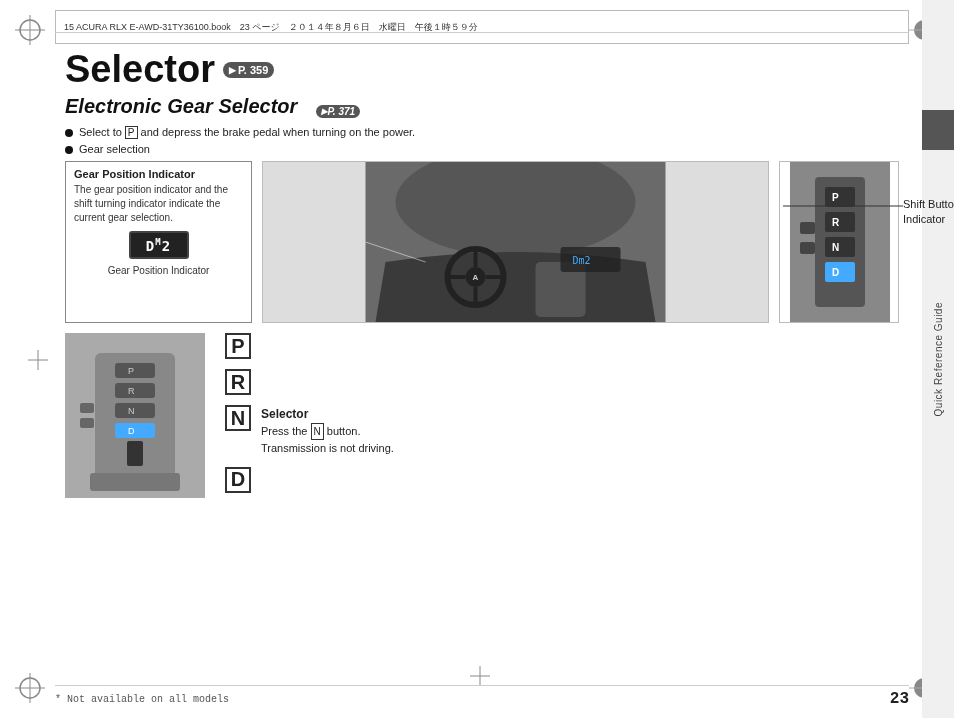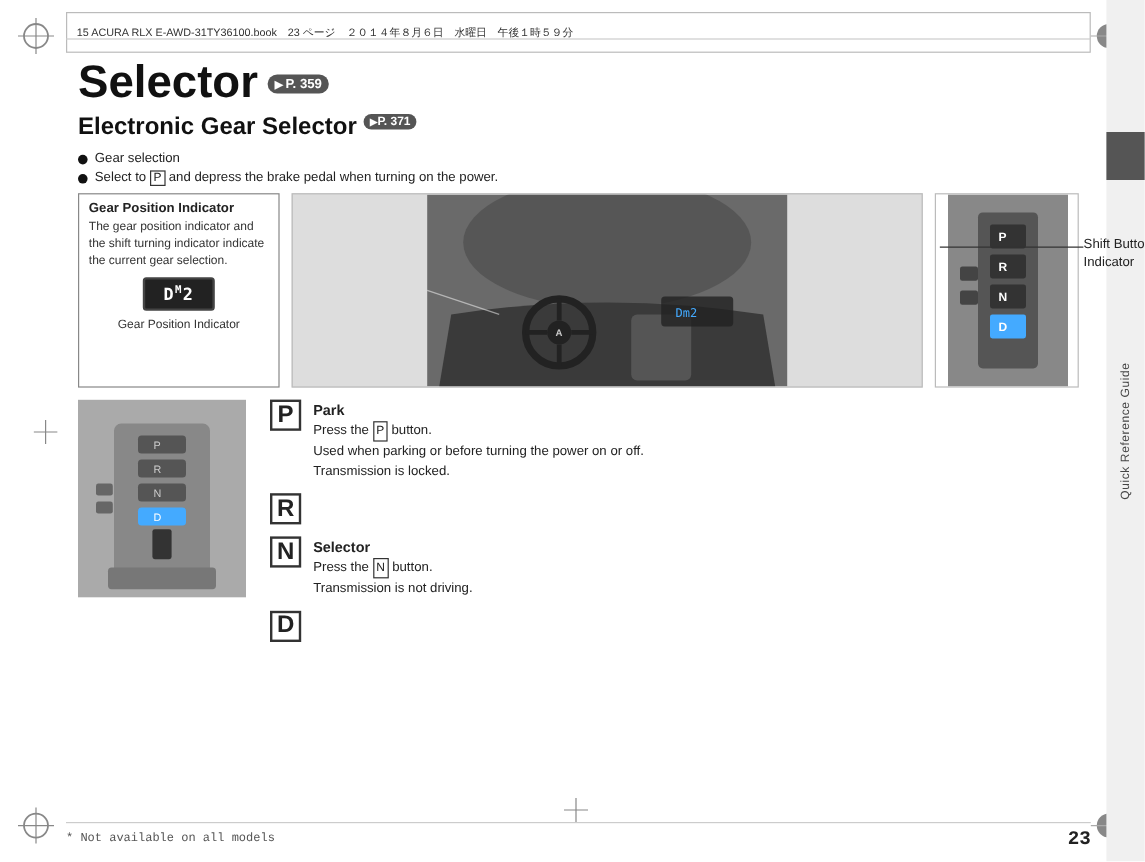--- a/index.html
+++ b/index.html
@@ -100,23 +100,24 @@
       padding: 2px 6px;
       border-radius: 10px;
     }
 
     
     .section-title {
       font-size: 20px;
       font-weight: bold;
       color: #111;
       display: flex;
-      align-items: flex-start;
-      gap: 6px;
+      align-items: flex-end;
+      gap: 19px;
       margin-bottom: 8px;
+      font-style: italic;
     }
     .section-ref {
       display: inline-flex;
       align-items: center;
       justify-content: center;
       background: #555;
       color: #fff;
       font-size: 10px;
       font-weight: bold;
       padding: 1px 5px;
@@ -152,21 +153,21 @@
       display: flex;
       gap: 10px;
       margin-top: 6px;
       margin-bottom: 10px;
     }
 
     
     .gear-callout {
       border: 1px solid #888;
       padding: 6px 8px;
-      width: 168px;
+      width: 187px;
       flex-shrink: 0;
       font-size: 10px;
       color: #222;
       position: relative;
     }
     .gear-callout-title {
       font-weight: bold;
       font-size: 11px;
       margin-bottom: 3px;
     }
@@ -343,26 +344,26 @@
   <div class="section-title">
     <span>Electronic Gear Selector</span>
     <span class="section-ref">
       <span style="font-size:8px;">▶</span>
       <span>P. 371</span>
     </span>
   </div>
 
   <div class="bullet-item">
     <div class="bullet-dot"></div>
-    <span>Gear selection</span>
+    <span>Select to <span class="inline-key">P</span> and depress the brake pedal when turning on the power.</span>
   </div>
 
   <div class="bullet-item">
     <div class="bullet-dot"></div>
-    <span>Select to <span class="inline-key">P</span> and depress the brake pedal when turning on the power.</span>
+    <span>Gear selection</span>
   </div>
 
   <div class="diagram-area" style="position:relative;">
 
     <div class="gear-callout">
       <div class="gear-callout-title">Gear Position Indicator</div>
       <div style="font-size:10px; line-height:1.4; color:#333;">The gear position indicator and the shift turning indicator indicate the current gear selection.</div>
       <div class="gear-indicator-display">
         <span style="font-size:14px;">D<sup style="font-size:9px;">M</sup>2</span>
       </div>
@@ -446,26 +447,20 @@
         <rect x="25" y="140" width="90" height="18" rx="3" fill="#777"></rect>
 
         <rect x="62" y="108" width="16" height="25" rx="2" fill="#333"></rect>
       </svg>
     </div>
 
     <div class="gear-descriptions">
 
       <div class="gear-item">
         <div class="gear-letter outline">P</div>
-        <div class="gear-text">
-          <div class="gear-text-title">Park</div>
-          <div>Press the <span class="inline-key">P</span> button.</div>
-          <div>Used when parking or before turning the power on or off.</div>
-          <div>Transmission is locked.</div>
-        </div>
       </div>
 
       <div class="gear-item">
         <div class="gear-letter outline">R</div>
       </div>
 
       <div class="gear-item">
         <div class="gear-letter outline">N</div>
         <div class="gear-text">
           <div class="gear-text-title">Selector</div>

